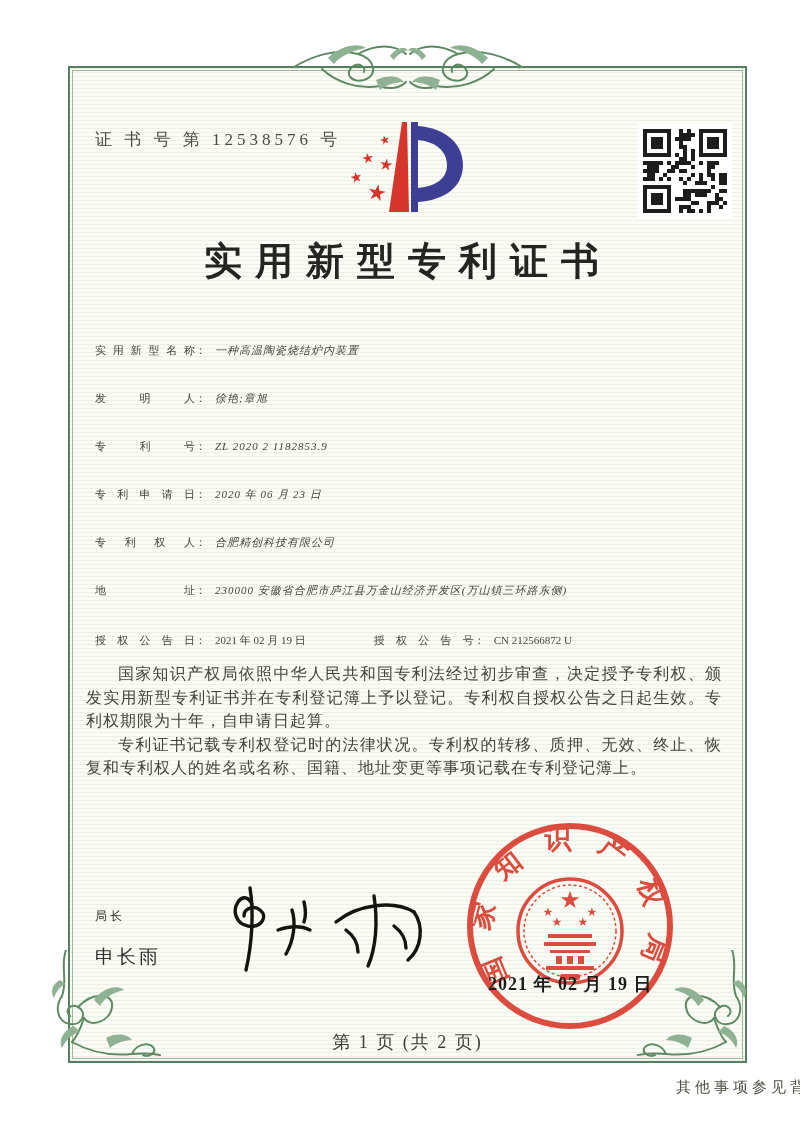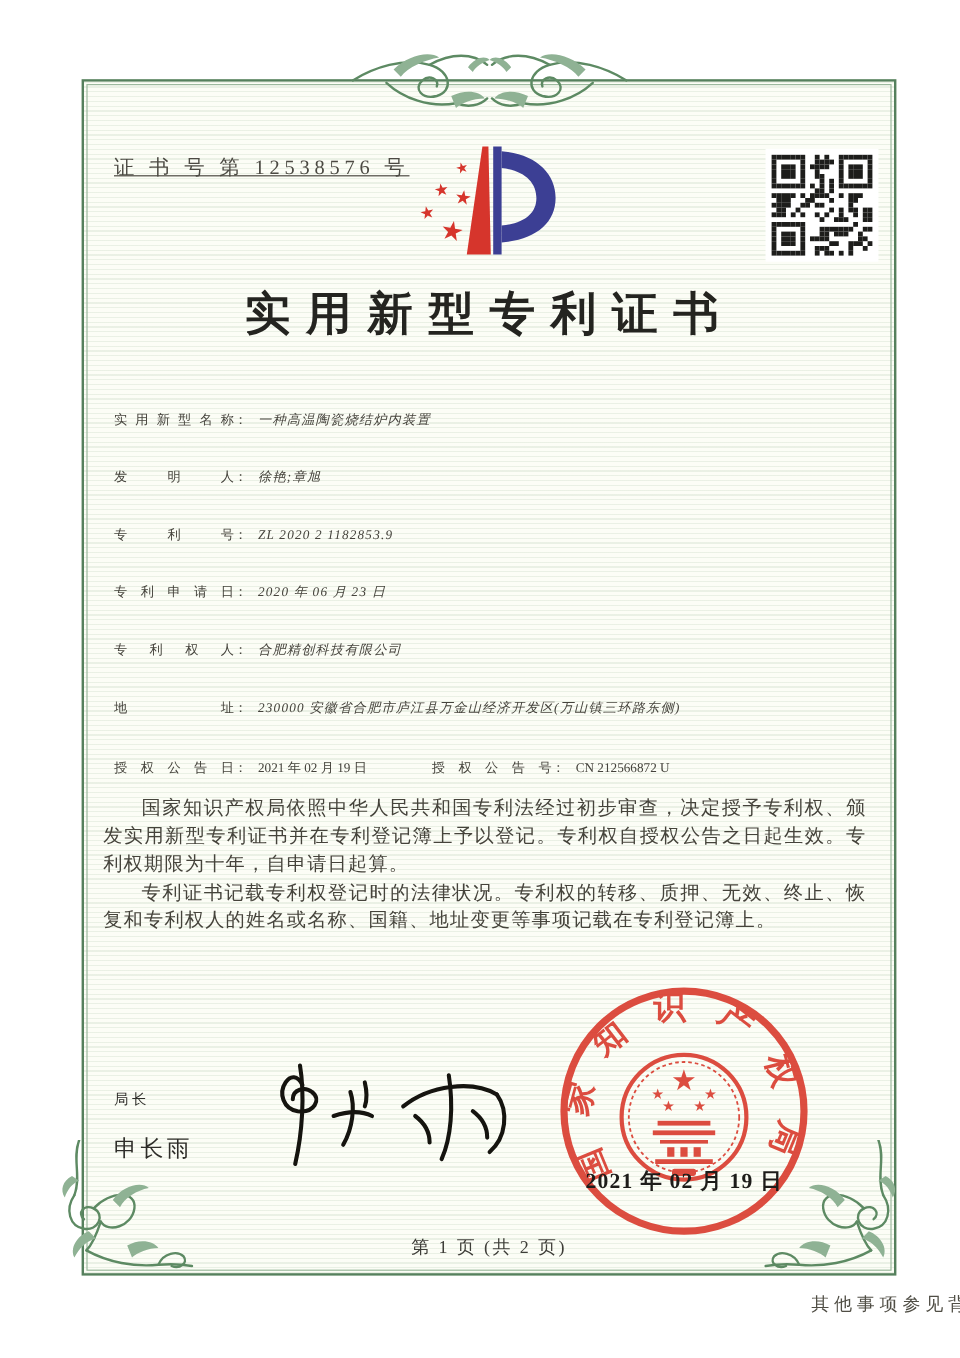--- a/index.html
+++ b/index.html
@@ -18,21 +18,20 @@
       #fcfdf6;
   }
   .frame-inner {
     position:absolute; inset:2px; border:1px solid #9cb99e; pointer-events:none;
   }
   .ornament { position:absolute; pointer-events:none; }
   
   .cert-no {
     position:absolute; left:95px; top:128px; font-size:17px; color:#4c4a43;
     letter-spacing:4px;
-    text-decoration:underline;
   }
   .logo { position:absolute; left:340px; top:110px; }
   .qr { position:absolute; left:638px; top:124px; width:94px; height:94px; background:#fff; }
   
   .title {
     position:absolute; left:0; top:236px; width:816px; text-align:center;
     font-size:38px; font-weight:bold; color:#242420; letter-spacing:13px;
   }
   
   .frow { position:absolute; left:95px; width:640px; display:flex; align-items:flex-start;
@@ -52,21 +51,21 @@
                    font-family:"Liberation Sans", sans-serif; letter-spacing:3px; }
   .officer-name  { position:absolute; left:95px; top:944px; font-size:19px; color:#2e2d29;
                    font-family:"Liberation Sans", sans-serif; letter-spacing:3px; }
   .signature { position:absolute; left:208px; top:878px; }
   
   .seal { position:absolute; left:460px; top:816px; opacity:0.9; }
   .seal-date { position:absolute; left:488px; top:972px; font-size:18px; color:#1d1c1a;
                letter-spacing:1px; font-weight:bold; }
   
   .page-number { position:absolute; left:68px; top:1030px; width:679px; text-align:center;
-                 font-size:15px; color:#3e3d38; letter-spacing:2px; }
+                 font-size:18px; color:#3e3d38; letter-spacing:2px; }
   .back-note { position:absolute; left:0; top:1078px; width:800px; text-align:right;
                font-size:15px; color:#504e45; letter-spacing:4px;margin-left:28px; }
 </style>
 </head>
 <body>
 
 <div class="page">
 
   <div class="frame">
     <div class="frame-inner"></div>
@@ -378,21 +377,21 @@
       <span class="f-colon">：</span>
       <span class="f-value">230000 安徽省合肥市庐江县万金山经济开发区(万山镇三环路东侧)</span>
   </div>
 
   <div class="frow" style="top:628px;">
     <span class="grant-pair">
       <span class="f-label">授权公告日</span>
         <span class="f-colon">：</span>
         <span>2021 年 02 月 19 日</span>
     </span>
-    <span class="grant-pair" style="margin-left:54px;">
+    <span class="grant-pair" style="margin-left:68px;">
       <span class="f-label">授权公告号</span>
         <span class="f-colon">：</span>
         <span>CN 212566872 U</span>
     </span>
   </div>
 
   <div class="body-text">
     <p>国家知识产权局依照中华人民共和国专利法经过初步审查，决定授予专利权、颁发实用新型专利证书并在专利登记簿上予以登记。专利权自授权公告之日起生效。专利权期限为十年，自申请日起算。</p>
     <p>专利证书记载专利权登记时的法律状况。专利权的转移、质押、无效、终止、恢复和专利权人的姓名或名称、国籍、地址变更等事项记载在专利登记簿上。</p>
   </div>

